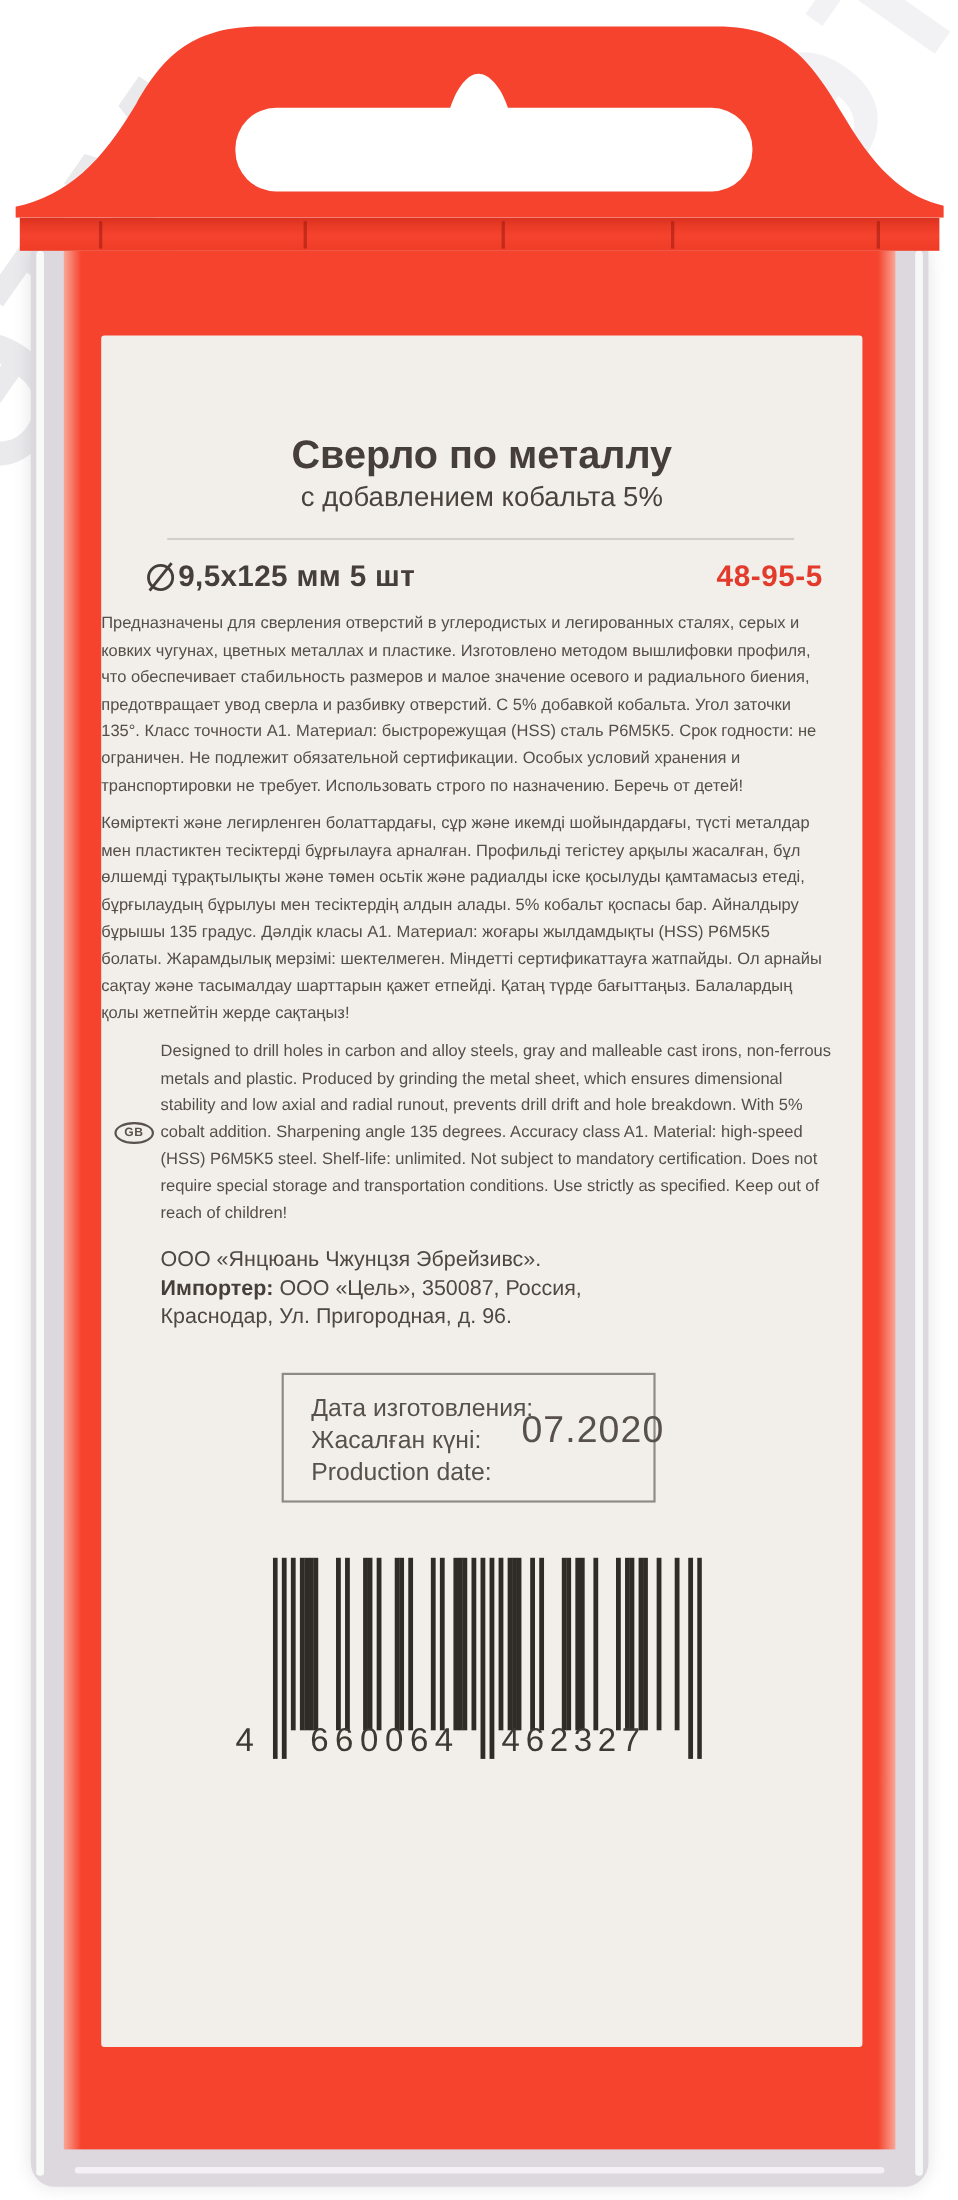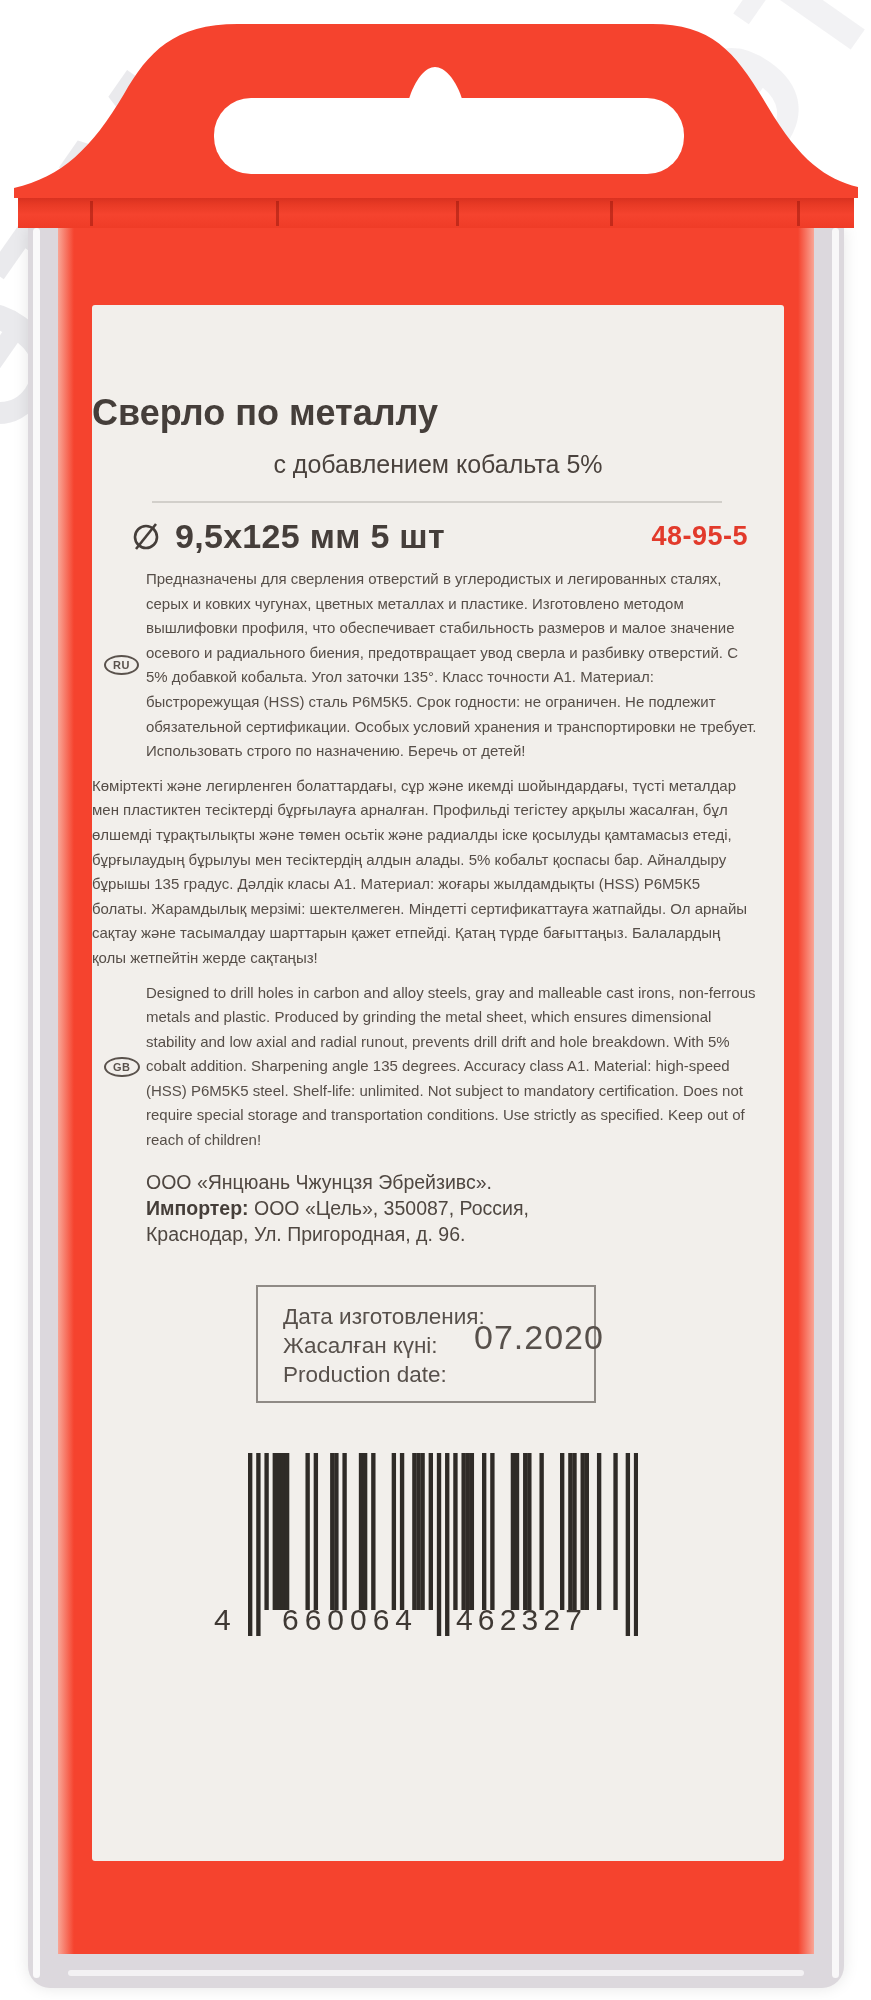--- a/index.html
+++ b/index.html
@@ -28,25 +28,25 @@
   .case:after{content:"";position:absolute;right:5px;top:0;bottom:10px;width:7px;
         background:rgba(255,255,255,0.8);border-radius:4px;}
   .red-face{position:absolute;left:30px;top:0;width:756px;height:1726px;
         background:linear-gradient(90deg,#f9a696 0,#f5432e 16px,#f5432e calc(100% - 16px),#f9a696 100%);}
   .case-bottom-highlight{position:absolute;left:40px;right:40px;bottom:12px;height:6px;
         background:rgba(255,255,255,0.65);border-radius:3px;}
 
   
   .label{position:absolute;left:92px;top:305px;width:692px;height:1556px;z-index:2;
         background:#f2efeb;border-radius:3px;color:#4a423d;}
-  .title{margin:88px 0 12px;font-size:36px;line-height:40px;font-weight:bold;color:#453e3a;}
+  .title{margin:88px 0 0;text-align:center;font-size:36px;line-height:40px;font-weight:bold;color:#453e3a;}
   .subtitle{text-align:center;font-size:25px;line-height:38px;font-weight:400;color:#4a423d;}
   .divider{height:2px;background:#d2cfca;margin:18px 62px 0 60px;}
   .spec-row{display:flex;align-items:center;margin:16px 36px 0 38px;height:34px;}
-  .spec-size{font-size:34px;font-weight:bold;color:#453e3a;margin-left:13px;letter-spacing:0.3px;}
+  .spec-size{font-size:27px;font-weight:bold;color:#453e3a;letter-spacing:0.3px;}
   .sku{margin-left:auto;font-size:27px;font-weight:bold;color:#e23a2b;letter-spacing:0.5px;}
 
   .para{display:flex;margin-top:10px;}
   .para.first{margin-top:14px;}
   .badge-col{flex:none;width:54px;display:flex;align-items:center;justify-content:flex-start;padding-left:12px;box-sizing:border-box;}
   .badge{border:2px solid #5a524c;border-radius:50%;font-size:11px;font-weight:bold;
          padding:2px 7px 1px;color:#5a524c;letter-spacing:0.5px;line-height:13px;}
   .ptext{flex:1;padding-right:26px;font-size:15px;line-height:24.6px;color:#564e48;}
 
   .producer{margin:16px 26px 0 54px;font-size:19.5px;line-height:26px;color:#4f4741;}
@@ -98,23 +98,20 @@
     <div class="spec-row">
       <svg width="32" height="32" viewBox="0 0 32 32">
         <circle cx="16" cy="17" r="11" fill="none" stroke="#453e3a" stroke-width="2.6"></circle>
         <line x1="6" y1="29" x2="26" y2="4" stroke="#453e3a" stroke-width="2.6"></line>
       </svg>
       <span class="spec-size">9,5х125 мм 5 шт</span>
       <span class="sku">48-95-5</span>
     </div>
 
     <div class="para first">
-      <div class="badge-col">
-        <span class="badge">RU</span>
-      </div>
       <div class="ptext">Предназначены для сверления отверстий в углеродистых и легированных сталях, серых и ковких чугунах, цветных металлах и пластике. Изготовлено методом вышлифовки профиля, что обеспечивает стабильность размеров и малое значение осевого и радиального биения, предотвращает увод сверла и разбивку отверстий. С 5% добавкой кобальта. Угол заточки 135°. Класс точности А1. Материал: быстрорежущая (HSS) сталь Р6М5К5. Срок годности: не ограничен. Не подлежит обязательной сертификации. Особых условий хранения и транспортировки не требует. Использовать строго по назначению. Беречь от детей!</div>
     </div>
 
     <div class="para">
       <div class="ptext">Көміртекті және легирленген болаттардағы, сұр және икемді шойындардағы, түсті металдар мен пластиктен тесіктерді бұрғылауға арналған. Профильді тегістеу арқылы жасалған, бұл өлшемді тұрақтылықты және төмен осьтік және радиалды іске қосылуды қамтамасыз етеді, бұрғылаудың бұрылуы мен тесіктердің алдын алады. 5% кобальт қоспасы бар. Айналдыру бұрышы 135 градус. Дәлдік класы А1. Материал: жоғары жылдамдықты (HSS) Р6М5К5 болаты. Жарамдылық мерзімі: шектелмеген. Міндетті сертификаттауға жатпайды. Ол арнайы сақтау және тасымалдау шарттарын қажет етпейді. Қатаң түрде бағыттаңыз. Балалардың қолы жетпейтін жерде сақтаңыз!</div>
     </div>
 
     <div class="para">
       <div class="badge-col">
         <span class="badge">GB</span>

